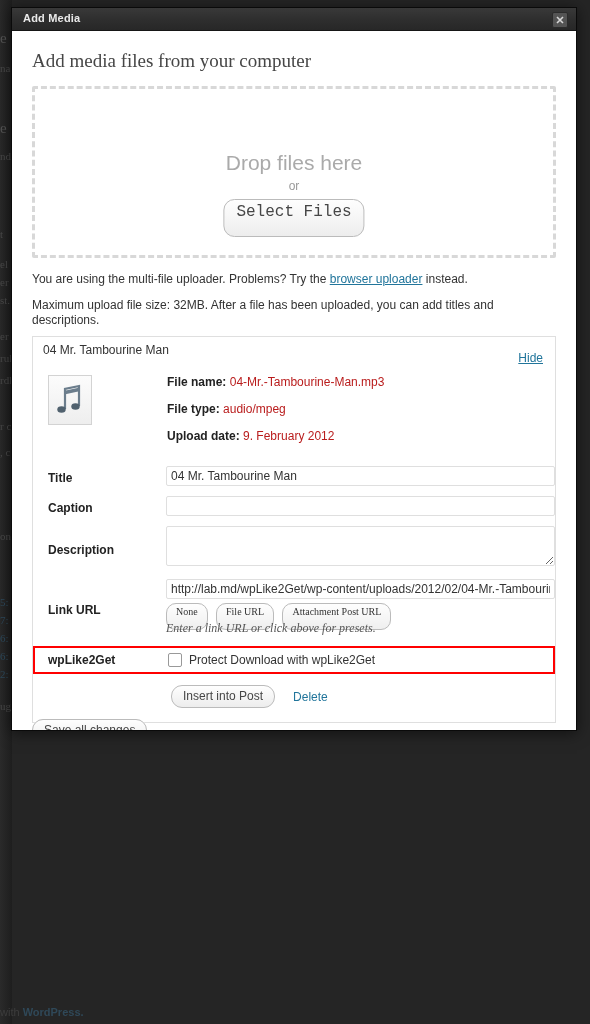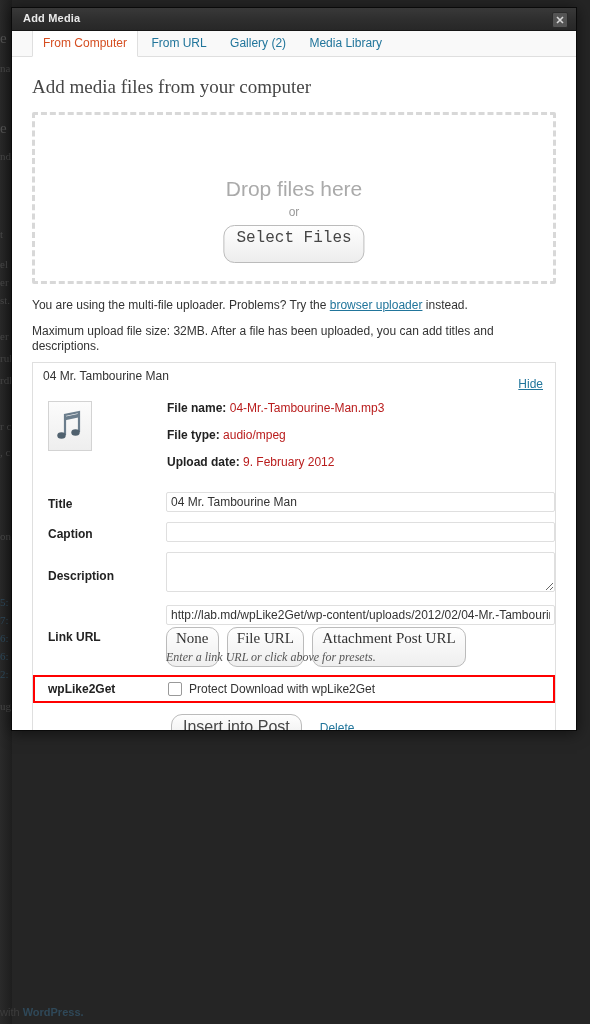--- a/index.html
+++ b/index.html
@@ -292,23 +292,23 @@
     border: 1px solid #dfdfdf;
     border-radius: 2px;
     background: #fff;
     box-sizing: border-box;
     resize: vertical;
   }
 
   .preset-row { margin-top: 5px; }
   .preset-btn {
     font-family: "Liberation Serif", serif;
-    font-size: 15px;
-    color: #333;
-    padding: 2px 9px 20px;
+    font-size: 10px;
+    color: #333;
+    padding: 2px 9px 12px;
     background: linear-gradient(to bottom,#fefefe,#efefef);
     border: 1px solid #bbb;
     border-radius: 10px;
     cursor: pointer;
     margin-right: 5px;
   }
   .hint {
     margin-top: 3px;
     font-family: "Liberation Serif", serif;
     font-style: italic;
@@ -352,21 +352,21 @@
 
   
   #actions {
     margin-top: 11px;
     margin-left: 128px;
     display: flex;
     align-items: center;
   }
   #insert-btn {
     font-family: "Liberation Sans", sans-serif;
-    font-size: 16px;
+    font-size: 12px;
     color: #464646;
     padding: 3px 11px 4px;
     background: linear-gradient(to bottom,#fefefe,#ededed);
     border: 1px solid #bbb;
     border-radius: 11px;
     cursor: pointer;
   }
   #delete-link {
     margin-left: 18px;
     font-size: 12px;
@@ -420,26 +420,20 @@
 
   <div id="titlebar">
     <span class="t-title">Add Media</span>
     <span id="close-btn">
       <svg width="8" height="8" viewBox="0 0 8 8" aria-hidden="true">
         <path d="M1 1 L7 7 M7 1 L1 7" stroke="#d8d8d8" stroke-width="1.6" fill="none"></path>
       </svg>
     </span>
   </div>
 
-  <div id="tabstrip">
-    <span class="tab active">From Computer</span>
-    <span class="tab">From URL</span>
-    <span class="tab">Gallery (2)</span>
-    <span class="tab">Media Library</span>
-  </div>
 
   <div id="panel">
 
     <h2 id="panel-heading">Add media files from your computer</h2>
 
     <div id="dropzone">
       <div id="drop-text">Drop files here</div>
       <div id="drop-or">or</div>
       <span id="select-files-btn">Select Files</span>
     </div>

